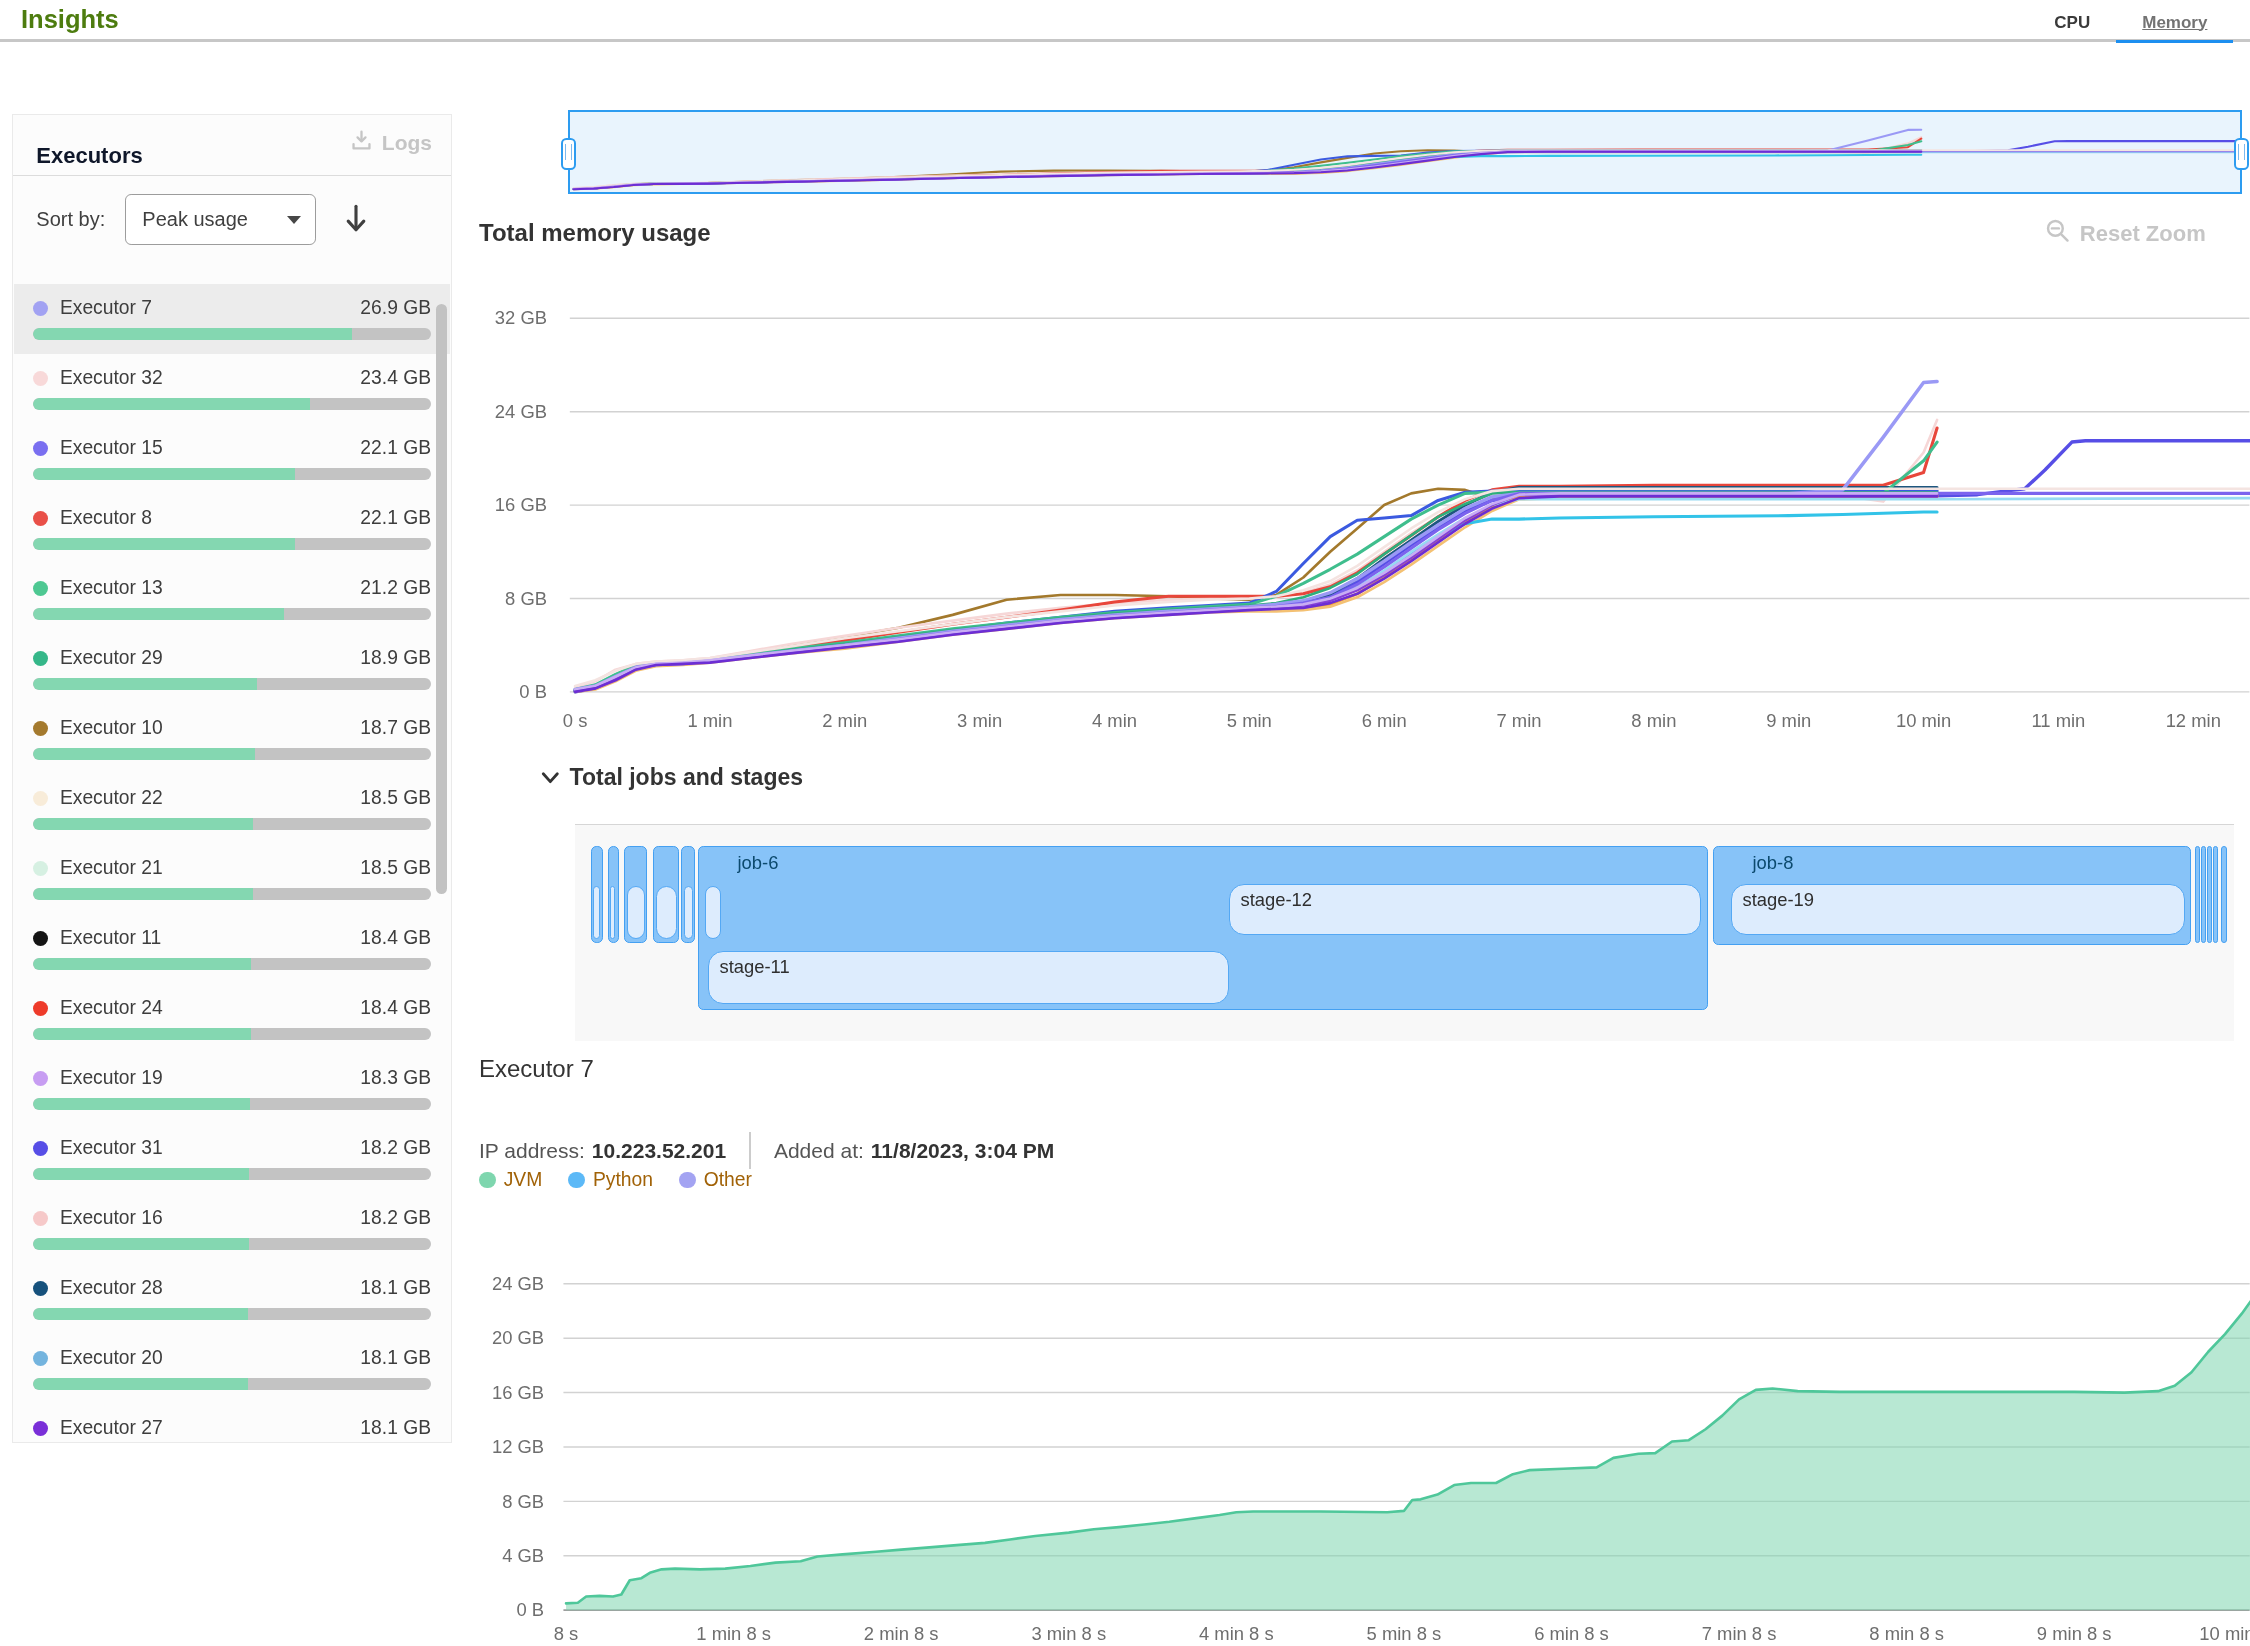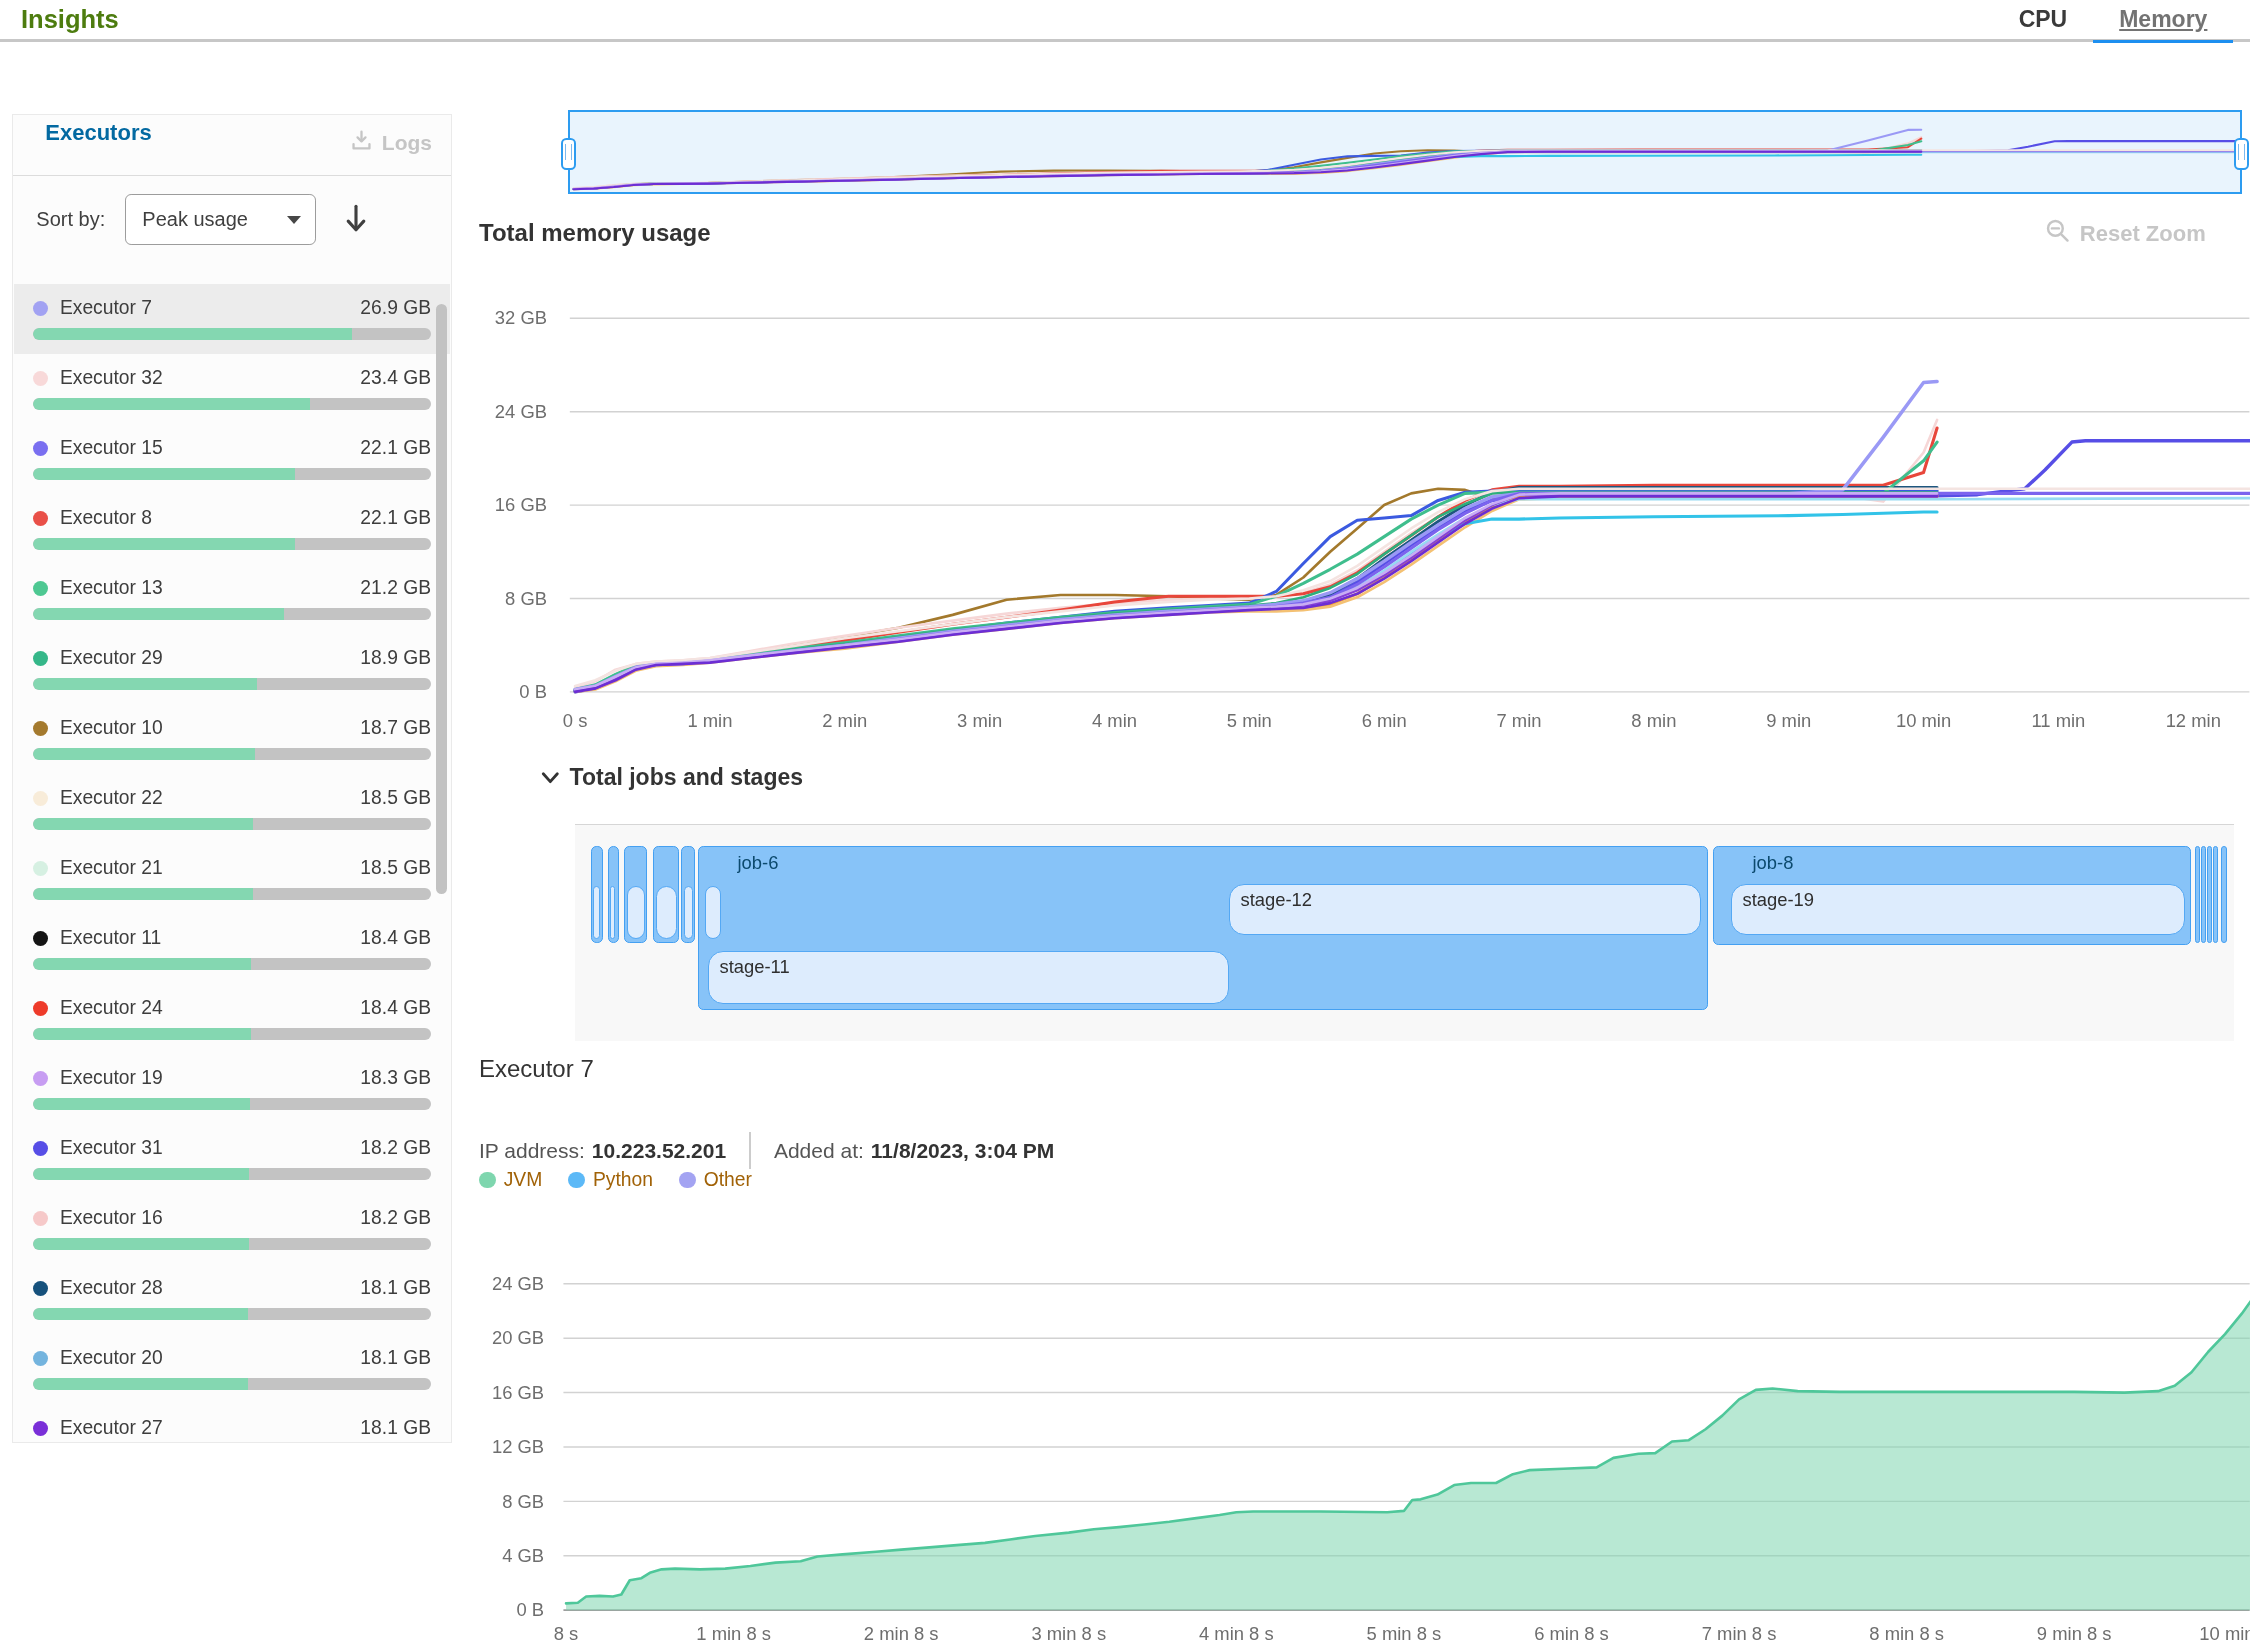--- a/index.html
+++ b/index.html
@@ -2,26 +2,26 @@
 <html style="font-size:14px"><head>
 <meta charset="utf-8">
 <style>
   html,body{margin:0;padding:0;background:#fff;}
   #app{position:relative;width:2251px;height:1647px;overflow:hidden;background:#fff;
        font-family:"Liberation Sans","DejaVu Sans",sans-serif;color:#333;}
   
   .header{position:absolute;left:0;top:0;width:2251px;height:39px;border-bottom:3.5px solid #c7c7c7;background:#fff;}
   .page-title{position:absolute;left:21px;top:5.3px;font-size:25.5px;font-weight:600;color:#4d7c0f;}
   .tabs{position:absolute;right:17.6px;bottom:-3.5px;display:flex;}
-  .tab{padding:5px 26px 7px;font-size:23px;font-weight:600;color:#3a3a3a;border-bottom:3.5px solid transparent;cursor:pointer;}
+  .tab{padding:5px 26px 7px;font-size:17px;font-weight:600;color:#3a3a3a;border-bottom:3.5px solid transparent;cursor:pointer;}
   .tab.active{color:#737373;border-bottom-color:#1d8ff0;text-decoration:underline;}
   
   .sidebar{position:absolute;left:12.3px;top:114px;width:440px;height:1329px;background:#fcfcfc;border:0.9px solid #eaeaea;box-sizing:border-box;}
   .sb-head{position:absolute;left:0;top:0;right:0;height:60px;border-bottom:1.8px solid #dcdcdc;}
-  .sb-title{position:absolute;left:23px;top:5px;font-size:22px;font-weight:700;color:#0369a1;margin-left:9px;}
+  .sb-title{position:absolute;left:23px;top:28px;font-size:22px;font-weight:700;color:#0f172a;}
   .logs-btn{position:absolute;right:19.3px;top:14px;display:flex;align-items:center;gap:8.8px;color:#c5c5c5;font-size:21px;font-weight:600;cursor:pointer;}
   .sort-row{position:absolute;left:0;top:61px;right:0;height:97px;}
   .sort-label{position:absolute;left:23px;top:32px;font-size:20px;color:#3f3f3f;}
   .sort-select{position:absolute;left:112px;top:17.6px;width:191px;height:51px;border:1.8px solid #9c9c9c;border-radius:6.1px;background:#fff;
                display:flex;align-items:center;padding:0 16px;box-sizing:border-box;font-size:20px;color:#3f3f3f;cursor:pointer;}
   .sort-caret{position:absolute;right:14px;top:21px;width:0;height:0;border-left:7px solid transparent;border-right:7px solid transparent;border-top:8.8px solid #474747;}
   .sort-dir{position:absolute;left:323px;top:19.3px;width:39px;height:47px;display:flex;align-items:center;justify-content:center;cursor:pointer;}
   .exec-list{position:absolute;left:0.9px;top:169px;right:0.9px;bottom:1.8px;overflow:hidden;}
   .exec-item{position:relative;height:70px;padding:13px 19.3px 0;box-sizing:border-box;cursor:pointer;}
   .exec-item.sel{background:#ececec;}

